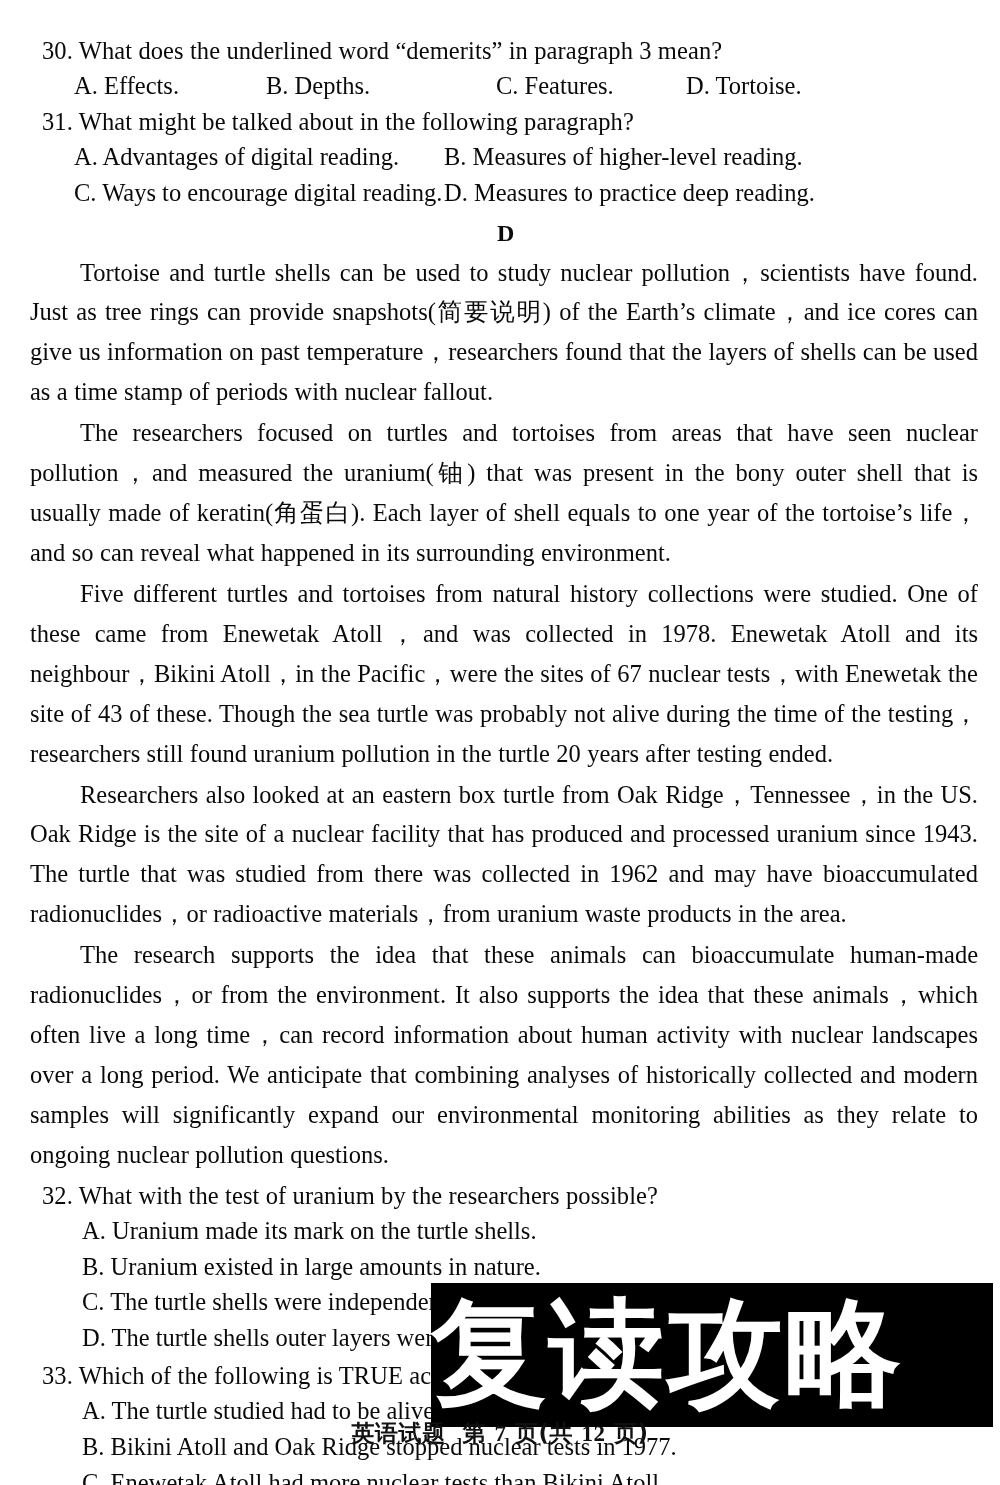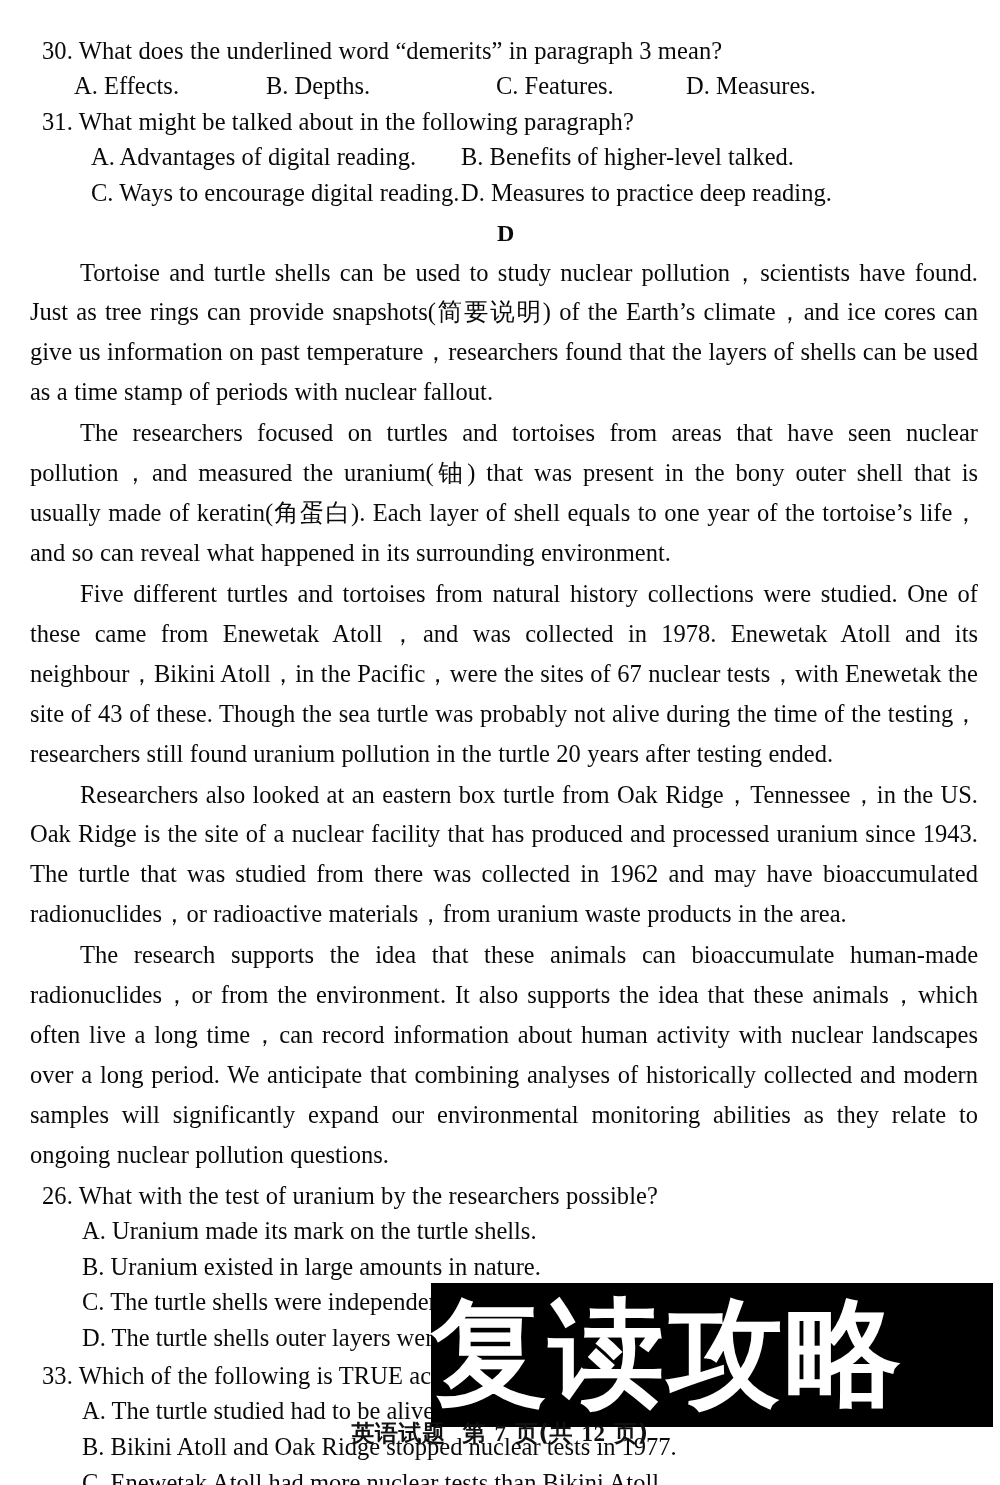--- a/index.html
+++ b/index.html
@@ -56,21 +56,21 @@
   .opt-row.two-col .opt {
     display: inline-block;
   }
 
   
   .q30-opts .opt-a { width: 192px; }
   .q30-opts .opt-b { width: 230px; }
   .q30-opts .opt-c { width: 190px; }
 
   
-  .q31-opts .opt-left { width: 370px; margin-left: 17px; }
+  .q31-opts .opt-left { width: 370px; }
 
   .section-letter {
     text-align: center;
     font-size: 24px;
     font-weight: bold;
     margin: 10px 0 6px 0;
     letter-spacing: 0.5px;
   }
 
   
@@ -133,45 +133,45 @@
 <body>
 
 <div class="page">
   <div class="content">
 
     <div class="question">
       <span class="q-num">30.</span>
       <span class="q-stem">What does the underlined word “demerits” in paragraph 3 mean?</span>
     </div>
     <div class="opt-row two-col q30-opts">
-      <span class="opt opt-a"><span>A.</span> <span>Effects.</span></span><span class="opt opt-b"><span>B.</span> <span>Depths.</span></span><span class="opt opt-c"><span>C.</span> <span>Features.</span></span><span class="opt opt-d"><span>D.</span> <span>Measures.</span></span>
+      <span class="opt opt-a"><span>A.</span> <span>Effects.</span></span><span class="opt opt-b"><span>B.</span> <span>Depths.</span></span><span class="opt opt-c"><span>C.</span> <span>Features.</span></span><span class="opt opt-d"><span>D.</span> <span>Tortoise.</span></span>
     </div>
 
     <div class="question">
       <span class="q-num">31.</span>
       <span class="q-stem">What might be talked about in the following paragraph?</span>
     </div>
     <div class="opt-row two-col q31-opts">
-      <span class="opt opt-left"><span>A.</span> <span>Advantages of digital reading.</span></span><span class="opt"><span>B.</span> <span>Benefits of higher-level talked.</span></span>
+      <span class="opt opt-left"><span>A.</span> <span>Advantages of digital reading.</span></span><span class="opt"><span>B.</span> <span>Measures of higher-level reading.</span></span>
     </div>
     <div class="opt-row two-col q31-opts">
       <span class="opt opt-left"><span>C.</span> <span>Ways to encourage digital reading.</span></span><span class="opt"><span>D.</span> <span>Measures to practice deep reading.</span></span>
     </div>
 
     <div class="section-letter">D</div>
 
     <p class="para">Tortoise and turtle shells can be used to study nuclear pollution，scientists have found. Just as tree rings can provide snapshots(简要说明) of the Earth’s climate，and ice cores can give us information on past temperature，researchers found that the layers of shells can be used as a time stamp of periods with nuclear fallout.</p>
     <p class="para">The researchers focused on turtles and tortoises from areas that have seen nuclear pollution，and measured the uranium(铀) that was present in the bony outer shell that is usually made of keratin(角蛋白). Each layer of shell equals to one year of the tortoise’s life，and so can reveal what happened in its surrounding environment.</p>
     <p class="para">Five different turtles and tortoises from natural history collections were studied. One of these came from Enewetak Atoll，and was collected in 1978. Enewetak Atoll and its neighbour，Bikini Atoll，in the Pacific，were the sites of 67 nuclear tests，with Enewetak the site of 43 of these. Though the sea turtle was probably not alive during the time of the testing，researchers still found uranium pollution in the turtle 20 years after testing ended.</p>
     <p class="para">Researchers also looked at an eastern box turtle from Oak Ridge，Tennessee，in the US. Oak Ridge is the site of a nuclear facility that has produced and processed uranium since 1943. The turtle that was studied from there was collected in 1962 and may have bioaccumulated radionuclides，or radioactive materials，from uranium waste products in the area.</p>
     <p class="para">The research supports the idea that these animals can bioaccumulate human-made radionuclides，or from the environment. It also supports the idea that these animals，which often live a long time，can record information about human activity with nuclear landscapes over a long period. We anticipate that combining analyses of historically collected and modern samples will significantly expand our environmental monitoring abilities as they relate to ongoing nuclear pollution questions.</p>
 
     <div class="q-list">
       <div class="question">
-        <span class="q-num">26.</span>
+        <span class="q-num">32.</span>
         <span class="q-stem">What with the test of uranium by the researchers possible?</span>
       </div>
       <div class="opt-row"><span>A.</span> <span>Uranium made its mark on the turtle shells.</span></div>
       <div class="opt-row"><span>B.</span> <span>Uranium existed in large amounts in nature.</span></div>
       <div class="opt-row"><span>C.</span> <span>The turtle shells were independent from the surrounding environment.</span></div>
       <div class="opt-row"><span>D.</span> <span>The turtle shells  outer layers were composed of mysterious material.</span></div>
 
       <div class="question">
         <span class="q-num">33.</span>
         <span class="q-stem">Which of the following is TRUE according to paragraphs 3 — 4?</span>

